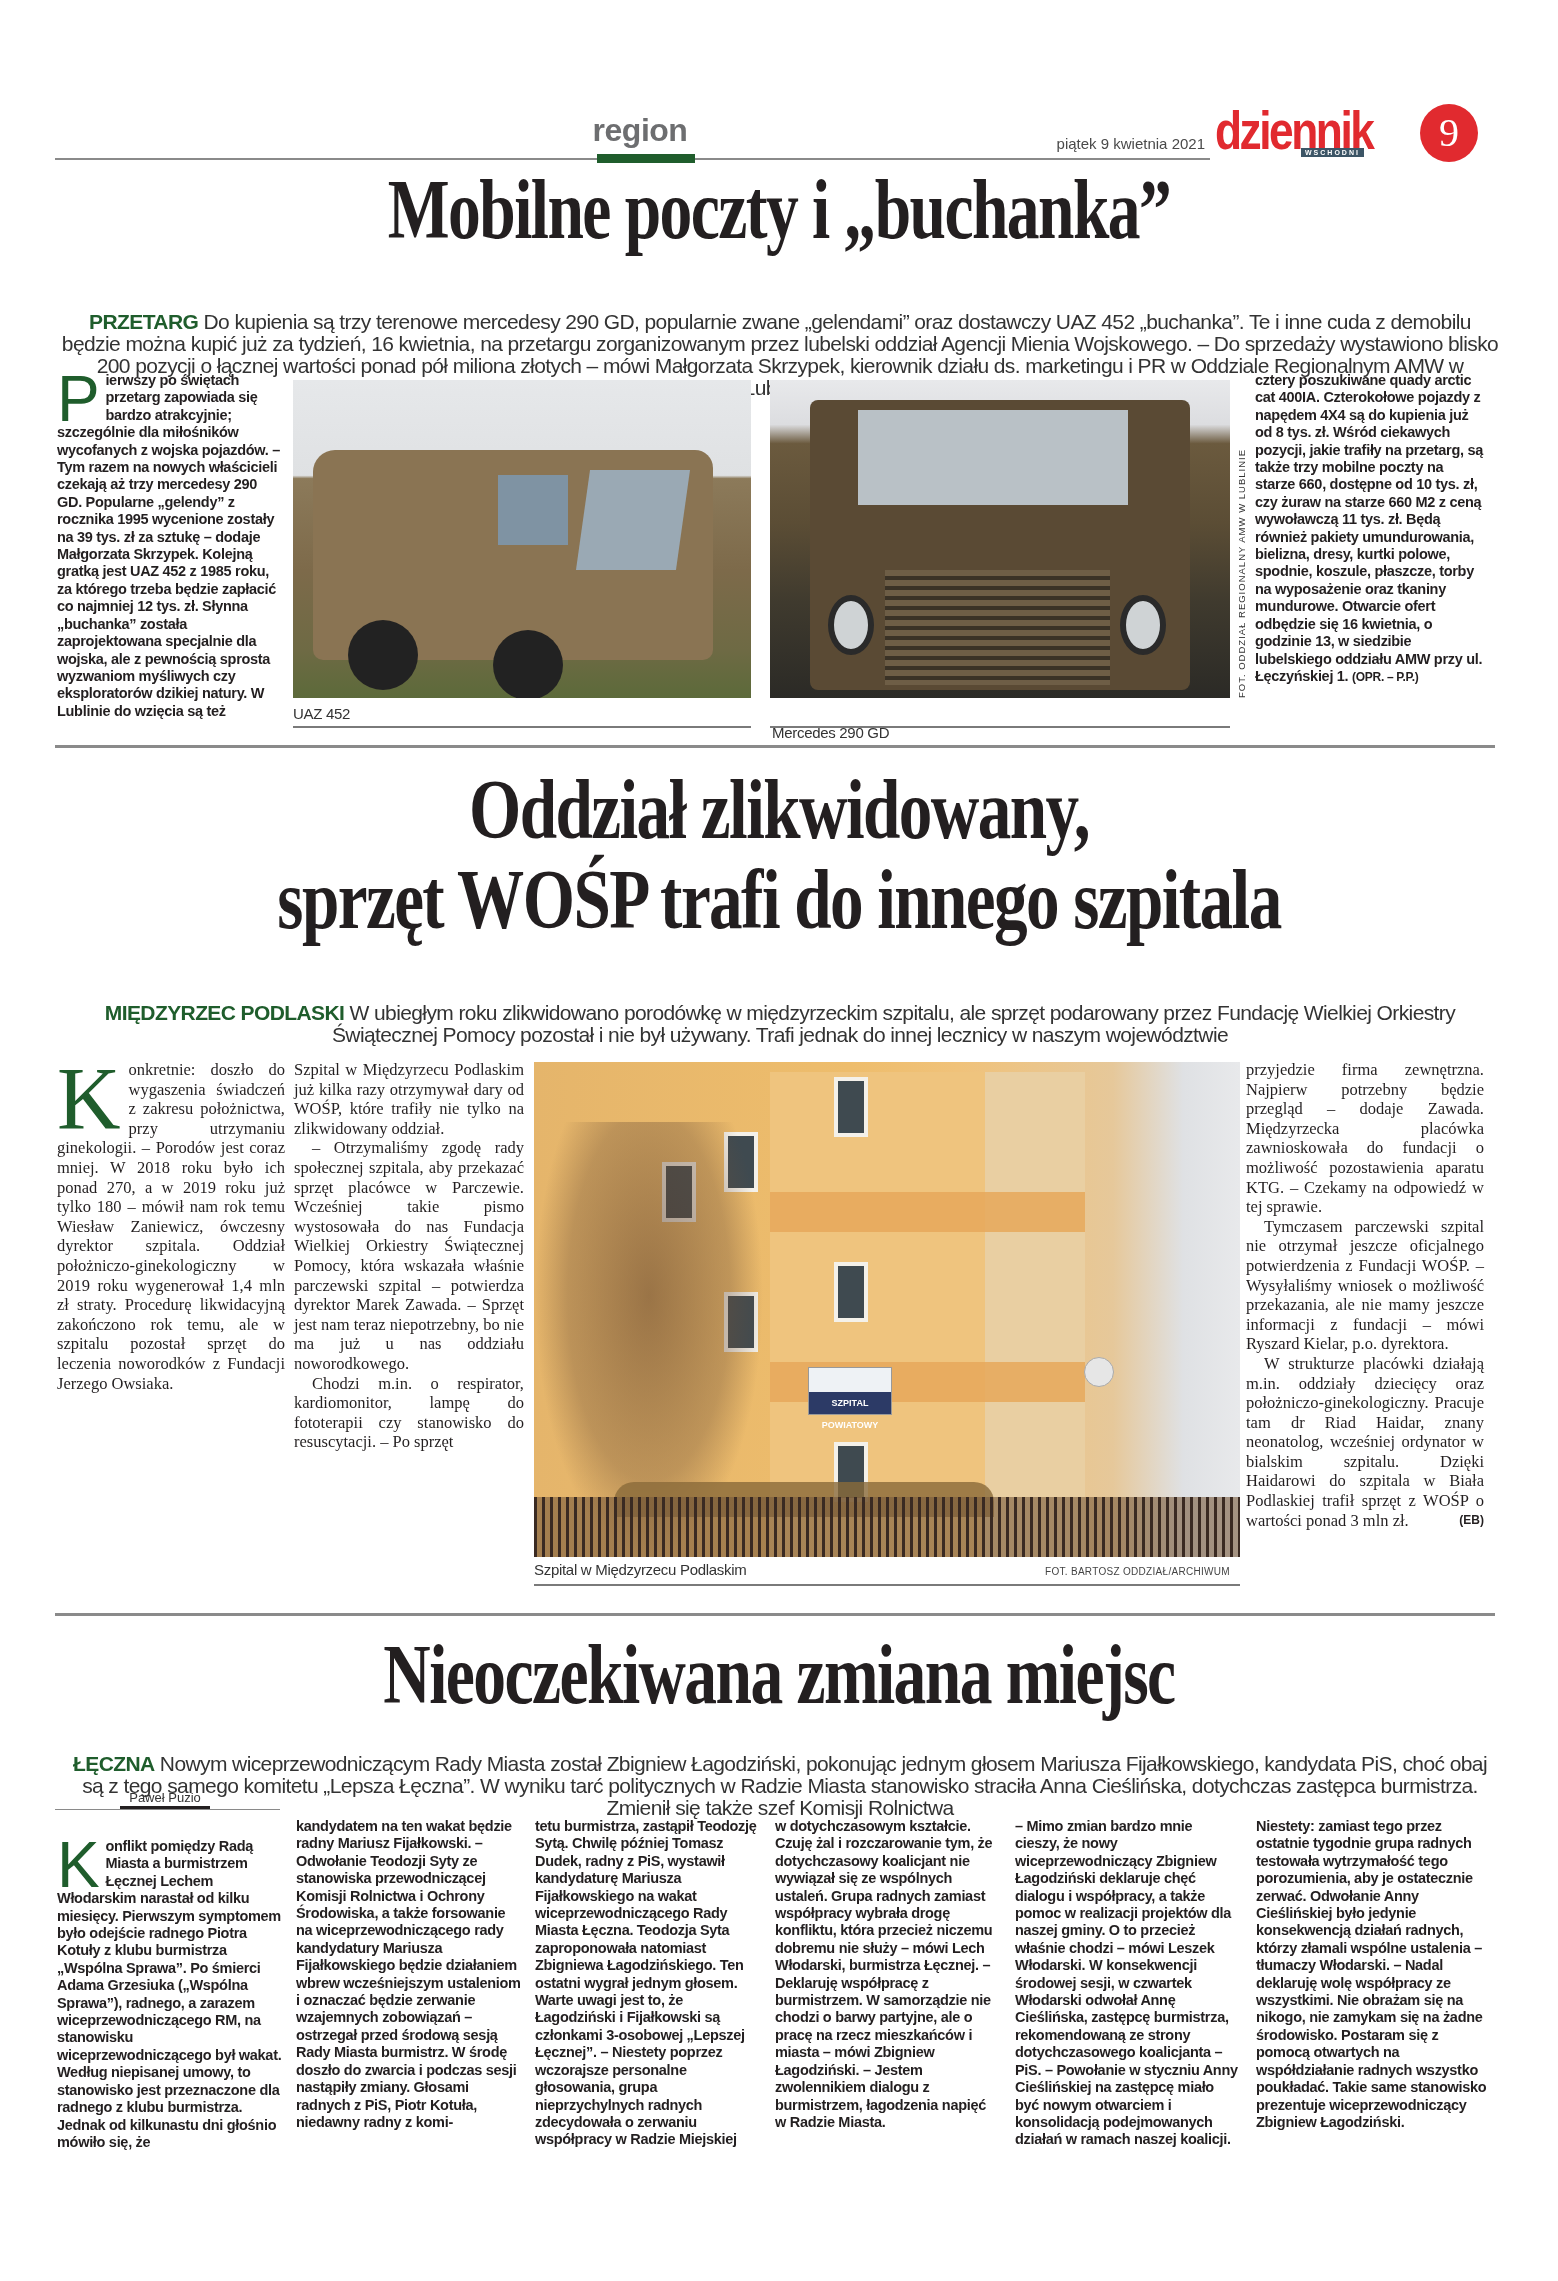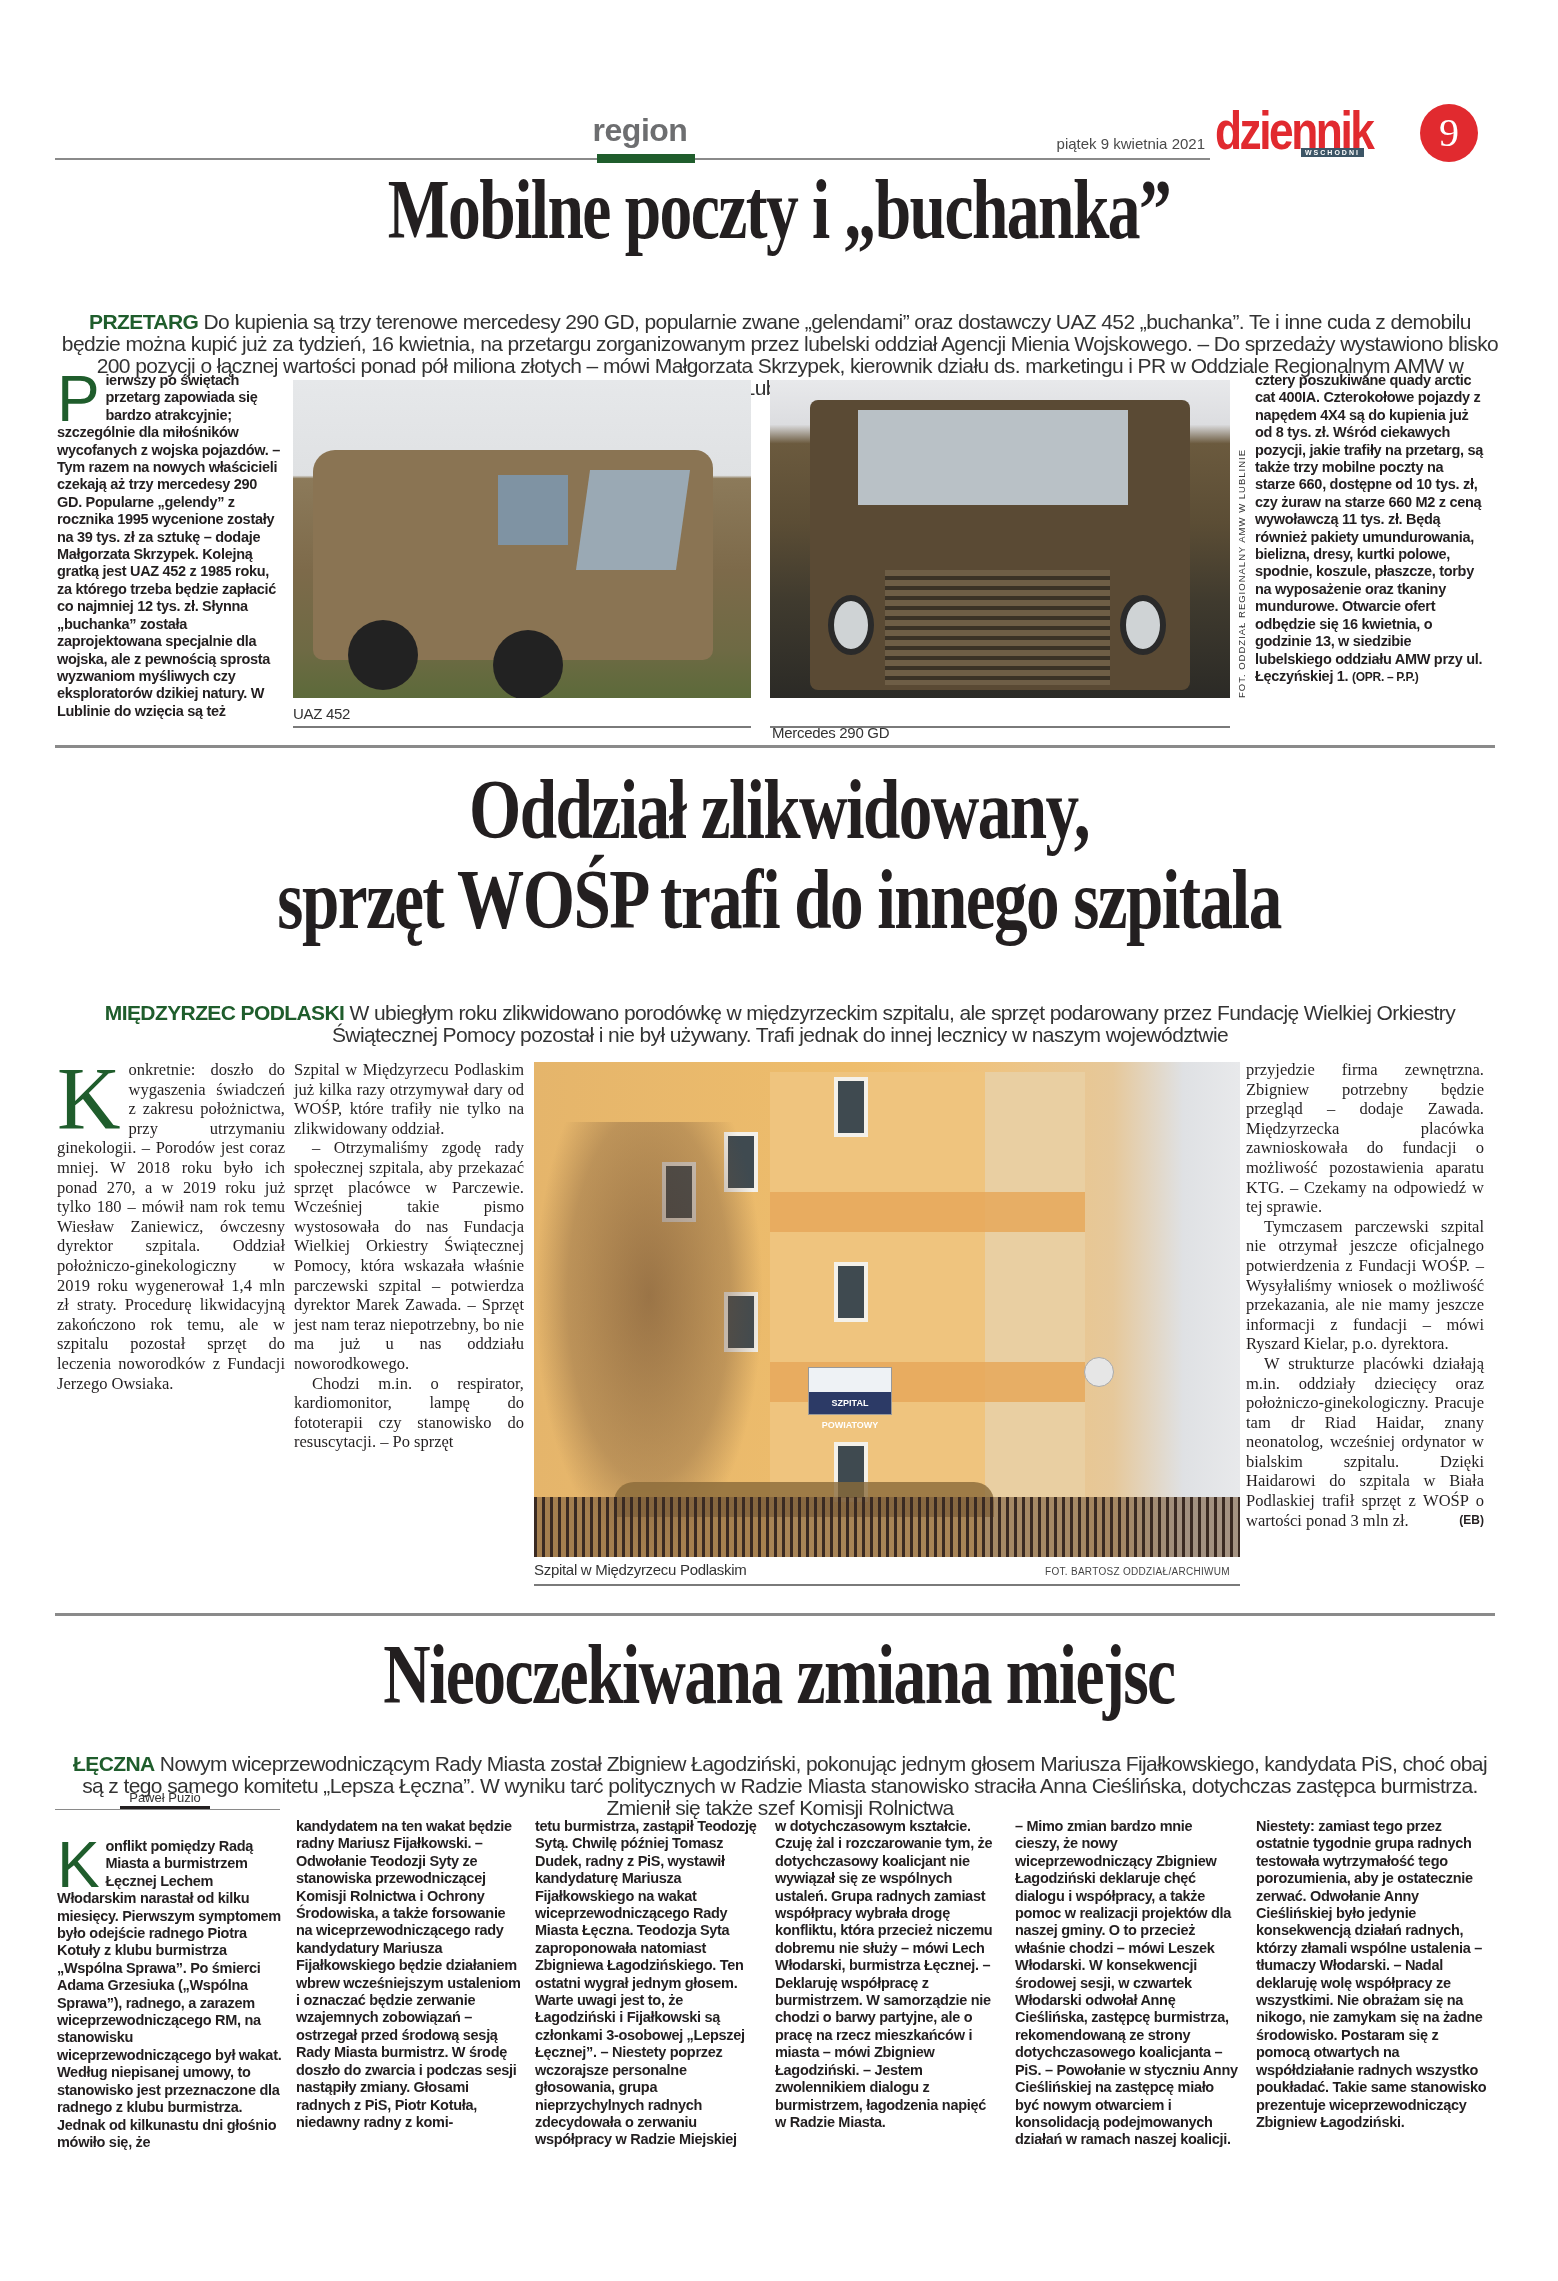--- a/index.html
+++ b/index.html
@@ -169,21 +169,21 @@
   <div class="hosp-dish"></div>
   <div class="hosp-tree"></div>
   <div class="hosp-hedge"></div>
   <div class="hosp-fence"></div>
 </div>
 <div class="abs caption" style="left:534px; top:1561px;">Szpital w Międzyrzecu Podlaskim</div>
 <div class="abs credit-right" style="left:900px; top:1566px; width:330px;">FOT. BARTOSZ ODDZIAŁ/ARCHIWUM</div>
 <div class="abs cap-rule" style="left:534px; top:1584px; width:706px;"></div>
 
 <div class="abs col serif" style="left:1246px; top:1060px; width:238px;">
-  <p style="text-indent:0">przyjedzie firma zewnętrzna. Zbigniew potrzebny będzie przegląd – dodaje Zawada. Międzyrzecka placówka zawnioskowała do fundacji o możliwość pozostawienia aparatu KTG. – Czekamy na odpowiedź w tej sprawie.</p>
+  <p style="text-indent:0">przyjedzie firma zewnętrzna. Najpierw potrzebny będzie przegląd – dodaje Zawada. Międzyrzecka placówka zawnioskowała do fundacji o możliwość pozostawienia aparatu KTG. – Czekamy na odpowiedź w tej sprawie.</p>
   <p>Tymczasem parczewski szpital nie otrzymał jeszcze oficjalnego potwierdzenia z Fundacji WOŚP. – Wysyłaliśmy wniosek o możliwość przekazania, ale nie mamy jeszcze informacji z fundacji – mówi Ryszard Kielar, p.o. dyrektora.</p>
   <p><span>W strukturze placówki działają m.in. oddziały dziecięcy oraz położniczo-ginekologiczny. Pracuje tam dr Riad Haidar, znany neonatolog, wcześniej ordynator w bialskim szpitalu. Dzięki Haidarowi do szpitala w Biała Podlaskiej trafił sprzęt z WOŚP o wartości ponad 3 mln zł.</span> <span class="sig" style="float:right">(EB)</span></p>
 </div>
 
 <div class="abs section-rule" style="left:55px; top:1613px; width:1440px;"></div>
 
 <div class="abs headline hl3">Nieoczekiwana zmiana miejsc</div>
 <div class="abs lead lead3">
   <span class="kicker">ŁĘCZNA</span>
   <span>Nowym wiceprzewodniczącym Rady Miasta został Zbigniew Łagodziński, pokonując jednym głosem Mariusza Fijałkowskiego, kandydata PiS, choć obaj są z tego samego komitetu „Lepsza Łęczna”. W wyniku tarć politycznych w Radzie Miasta stanowisko straciła Anna Cieślińska, dotychczas zastępca burmistrza. Zmienił się także szef Komisji Rolnictwa</span>

